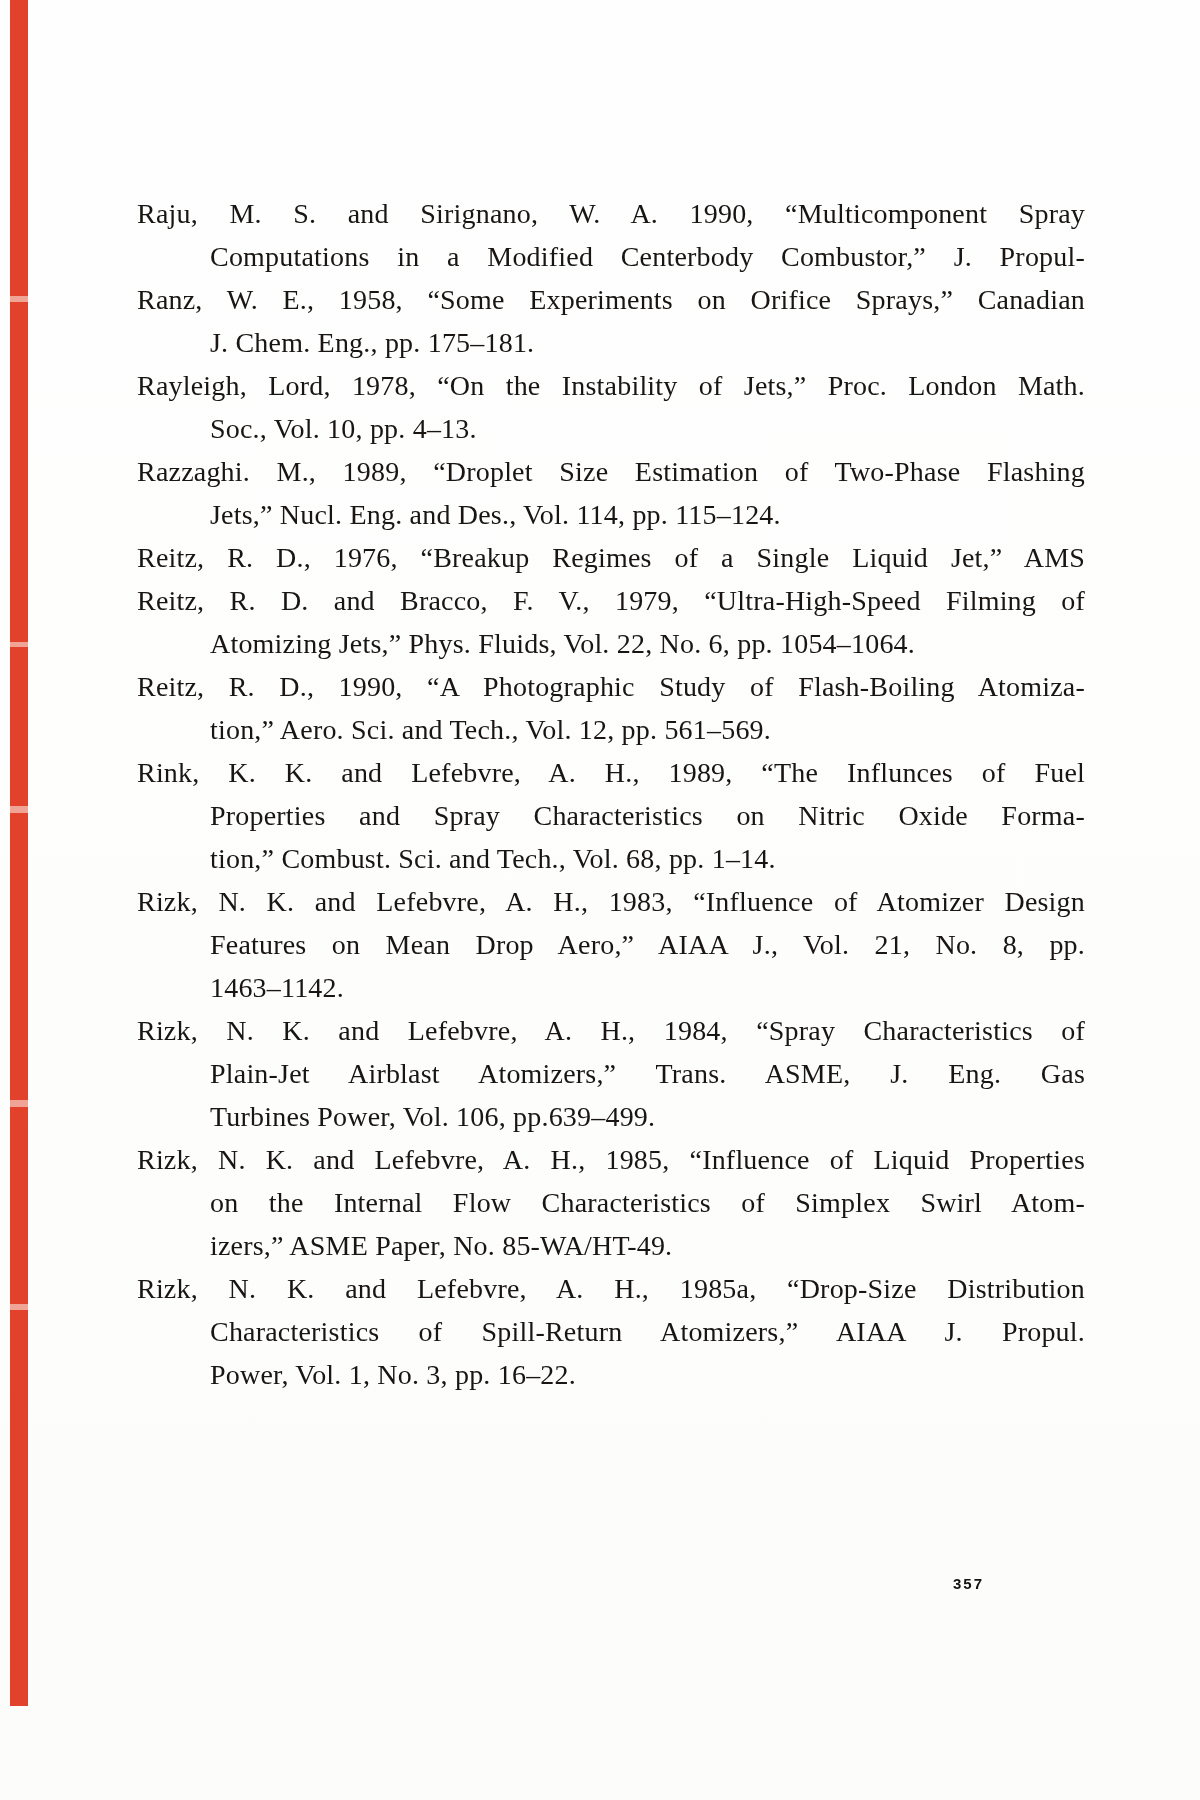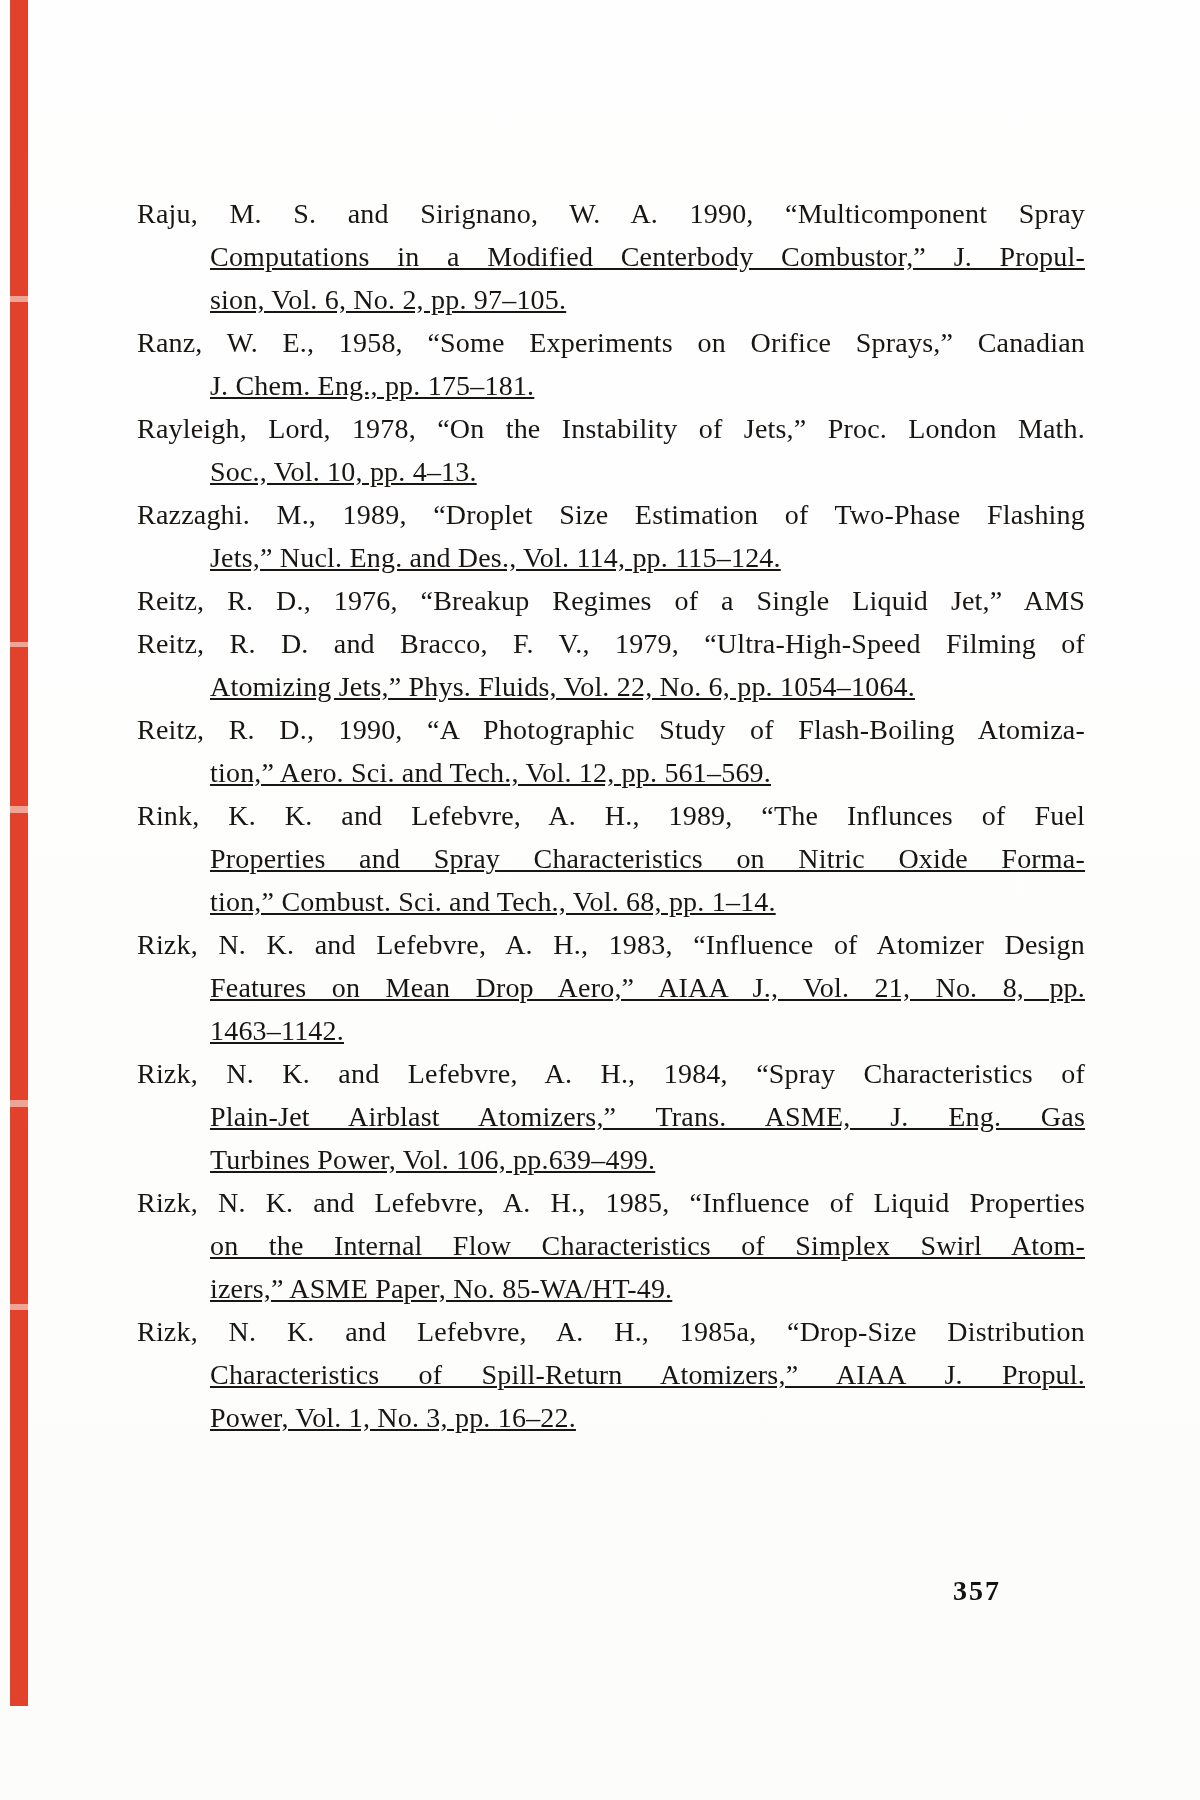--- a/index.html
+++ b/index.html
@@ -30,27 +30,27 @@
   .textblock {
     position:absolute; left:137px; top:192px; width:948px;
     font-size:28px; line-height:43px;
     letter-spacing:0.2px;
   }
   .ref { margin:0; padding:0; }
   .ln {
     text-align:justify;
     text-align-last:justify;
   }
-  .ln.c { padding-left:73px;text-decoration:underline; }   
+  .ln.c { padding-left:73px; }   
   .ln.e { text-align-last:left; }
 
   .pagenum {
     position:absolute; left:953px; top:1575px;
-    font-family:Liberation Serif, serif;
-    font-weight:bold; font-size:28px; letter-spacing:2px;
+    font-family:Liberation Sans, sans-serif;
+    font-weight:bold; font-size:15px; letter-spacing:2px;
     color:#121212;
   }
 </style>
 </head>
 <body>
 
 <div class="page">
 
   <div class="edge-stripe">
     <div class="notch n1"></div>
@@ -58,21 +58,20 @@
     <div class="notch n3"></div>
     <div class="notch n4"></div>
     <div class="notch n5"></div>
   </div>
 
   <div class="textblock">
 
     <div class="ref">
       <div class="ln">Raju, M. S. and Sirignano,  W. A. 1990, “Multicomponent Spray</div>
       <div class="ln c">Computations in a Modified Centerbody Combustor,” J. Propul-</div>
-      <div class="ln c e">sion, Vol. 6, No. 2, pp. 97–105.</div>
     </div>
 
     <div class="ref">
       <div class="ln">Ranz, W. E., 1958, “Some Experiments on Orifice Sprays,” Canadian</div>
       <div class="ln c e">J. Chem. Eng., pp. 175–181.</div>
     </div>
 
     <div class="ref">
       <div class="ln">Rayleigh, Lord, 1978, “On the Instability of Jets,” Proc. London Math.</div>
       <div class="ln c e">Soc., Vol. 10, pp. 4–13.</div>

